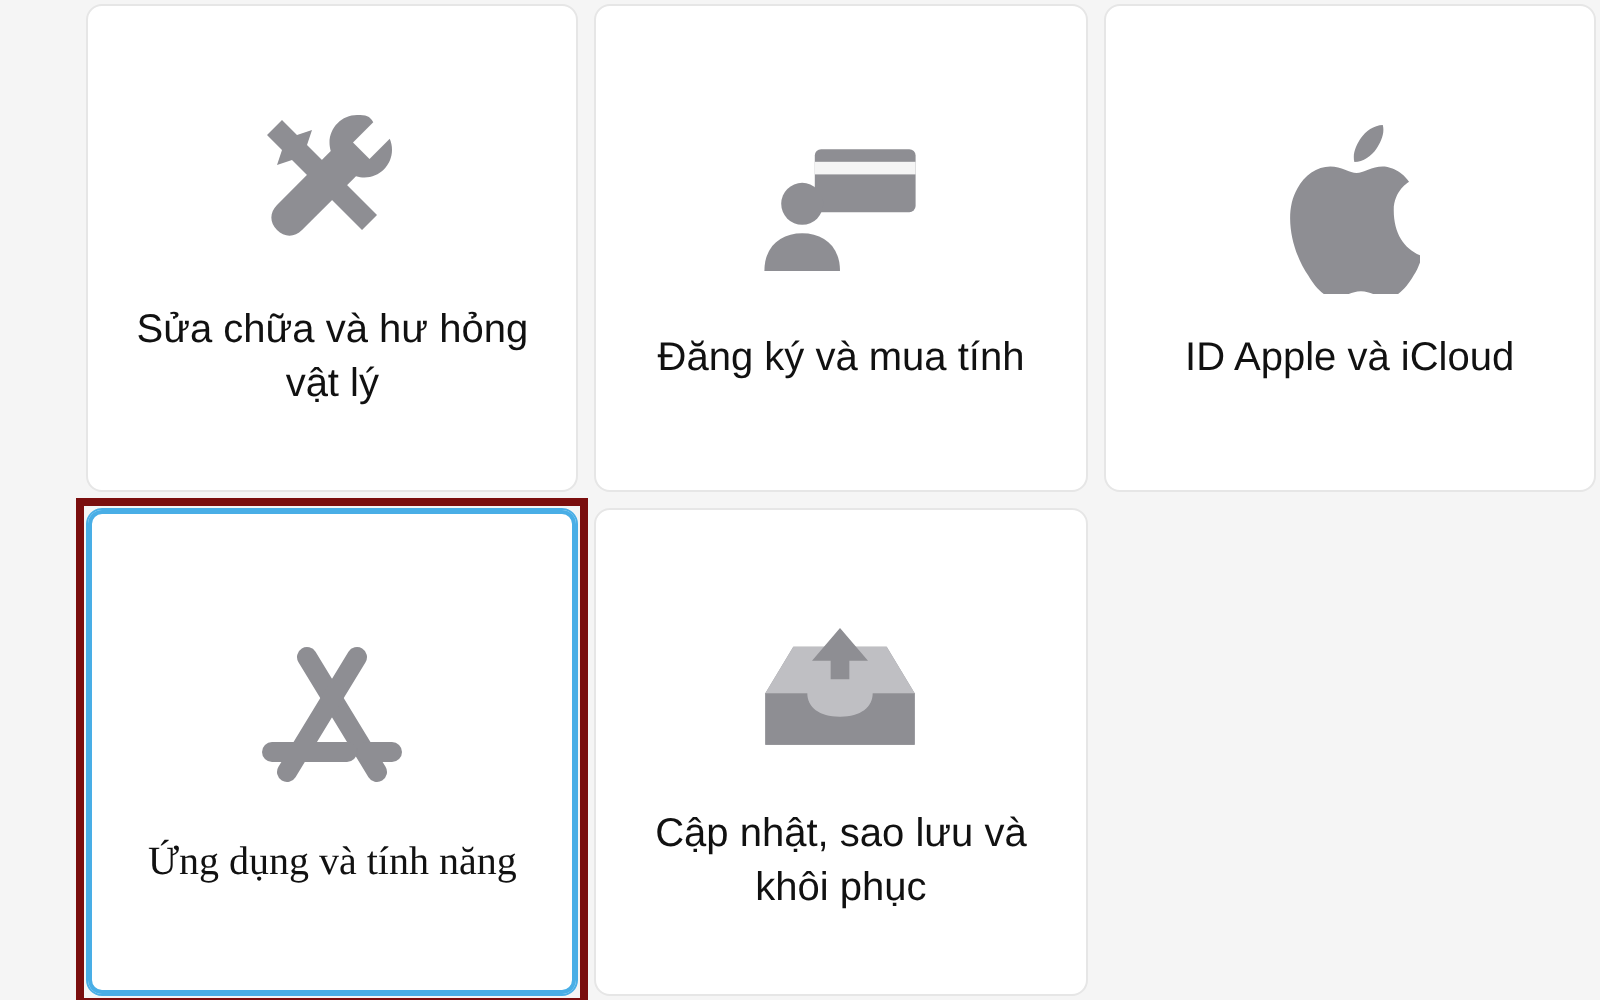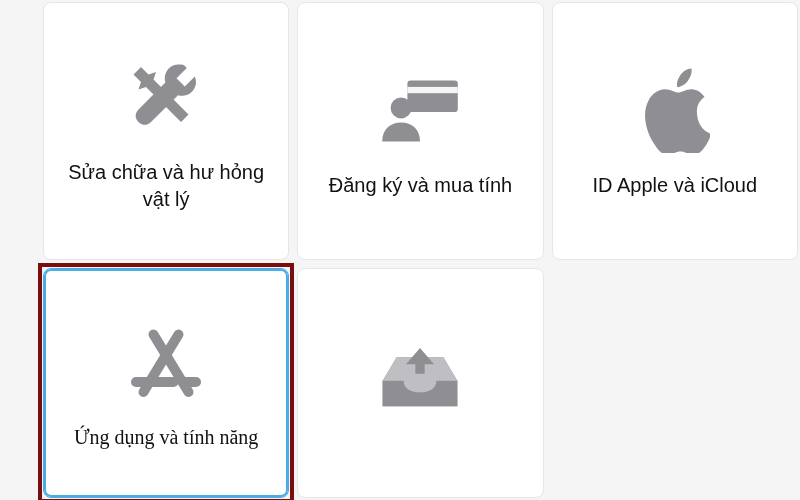--- a/index.html
+++ b/index.html
@@ -128,15 +128,16 @@
           <path fill="#fff" d="M4 34h18c0 6 4 10 14 10s14-4 14-10h18v22H4z" opacity="0"></path>
           <path d="M4 34h18c0 6 5 10 14 10s14-4 14-10h18v22H4z" fill="#8e8e93"></path>
           <path d="M4 34h18c0 6 5 10 14 10s14-4 14-10h18" fill="none" stroke="#fff" stroke-width="0"></path>
 
           <path d="M4 34l12-20h40l12 20H50c0 6-5 10-14 10s-14-4-14-10H4z" fill="#bfbfc3"></path>
 
           <path d="M36 6l12 14H40v8h-8v-8h-8z"></path>
         </g>
       </svg>
     </div>
+    <div class="label">Cập nhật, sao lưu và khôi phục</div>
   </div>
 
 </div>
 
 </body></html>

